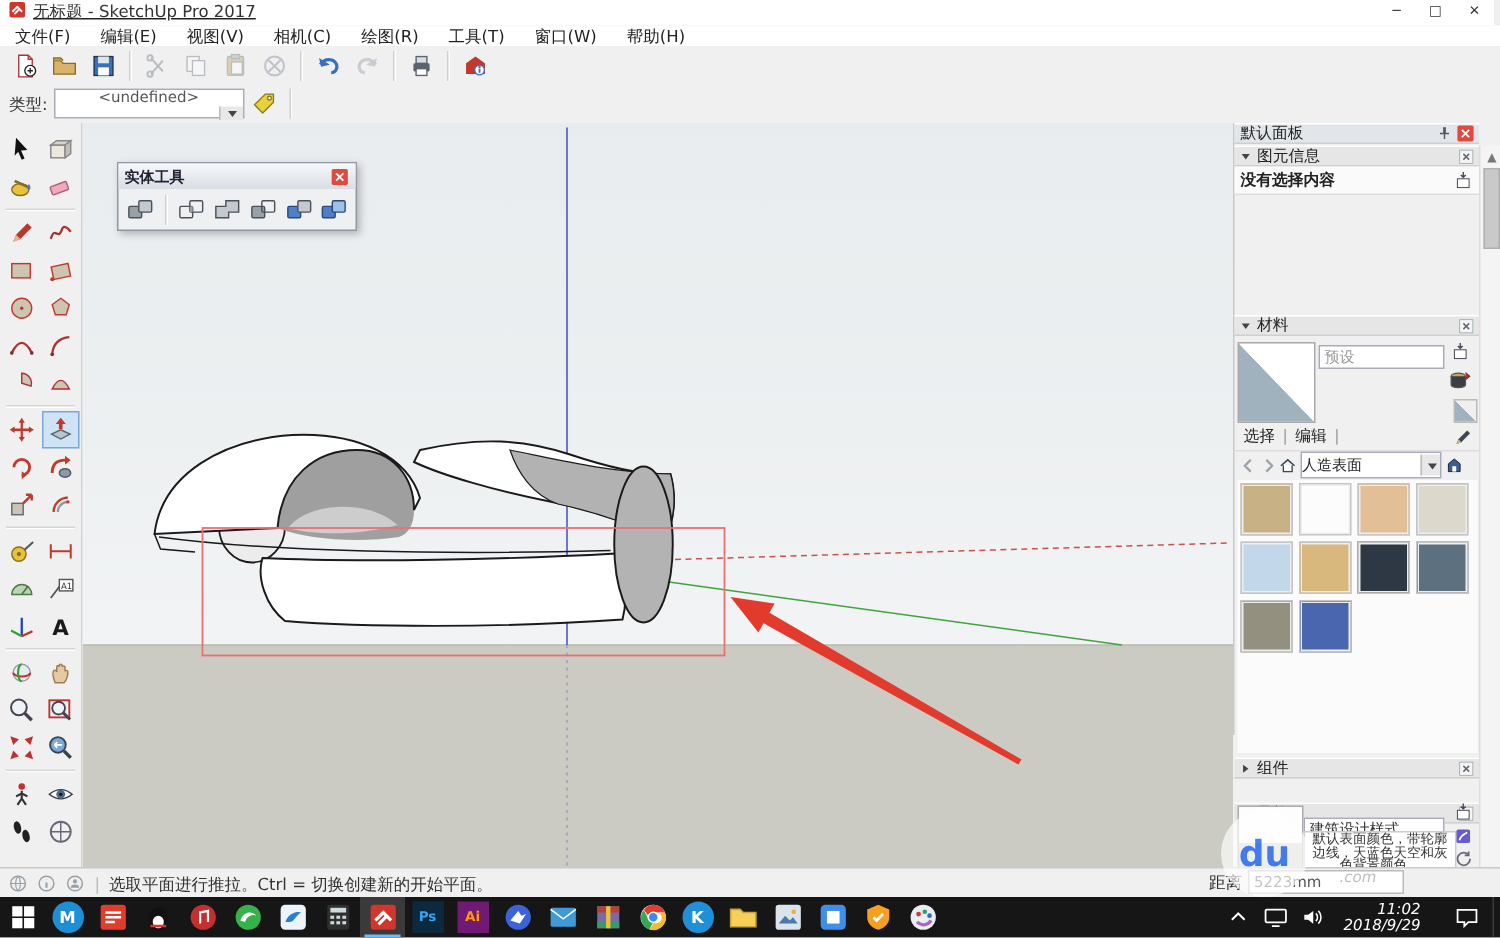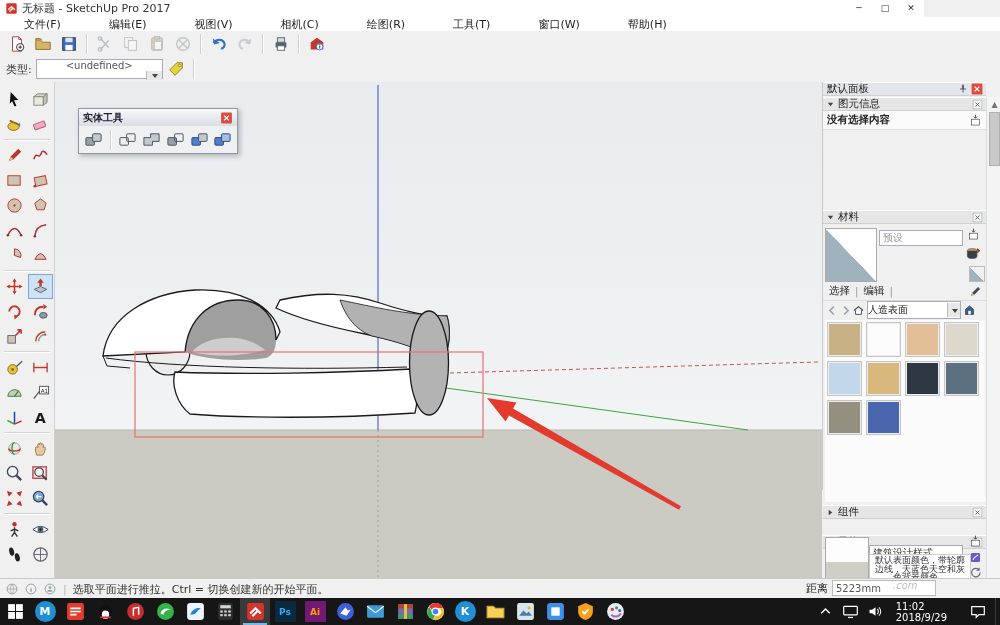--- a/index.html
+++ b/index.html
@@ -1,27 +1,27 @@
 <!DOCTYPE html>
 <html><head>
 <meta charset="utf-8">
 <style>
   html,body{margin:0;padding:0;background:#888;}
   #root{position:relative;width:1000px;height:625px;overflow:hidden;font-family:"DejaVu Sans","Liberation Sans",sans-serif;font-size:11px;color:#222;background:#f0f0f0;}
   .abs{position:absolute;}
   svg{display:block;width:100%;height:100%;}
   
-  #titlebar{left:0;top:0;width:924px;height:17px;background:#fff;border-bottom:1px solid #e2e2e2;display:flex;align-items:center;}
+  #titlebar{left:0;top:0;width:996px;height:17px;background:#fff;border-bottom:1px solid #e2e2e2;display:flex;align-items:flex-start;text-decoration:underline;}
   #titlebar .appicon{width:13px;height:13px;margin:0 4px 0 5px;}
   #title{font-size:11px;color:#333;}
   #wincontrols{position:absolute;right:0;top:0;height:16px;display:flex;}
   #wincontrols .wc{width:26px;height:16px;display:flex;align-items:center;justify-content:center;font-size:9px;color:#333;}
   
   #menubar{left:0;top:17px;width:1000px;height:14px;background:#fff;border-bottom:1px solid #ddd;display:flex;align-items:center;}
-  #menubar .mi{padding:0 24px;color:#222;}
+  #menubar .mi{padding:0 10px;color:#222;}
   
   .toolbar{left:0;width:1000px;background:#f0f0f0;display:flex;align-items:center;}
   #toolbar1{top:31px;height:25px;border-bottom:1px solid #dcdcdc;}
   #toolbar2{top:56px;height:26px;border-bottom:1px solid #c9c9c9;}
   .tbtn{width:24px;height:22px;display:flex;align-items:center;justify-content:center;margin:0 1px;}
   .tbtn svg{width:18px;height:18px;}
   .tbtn.dis{opacity:.45;}
   .vsep{width:1px;height:20px;background:#cfcfcf;border-right:1px solid #fff;margin:0 4px;}
   .ddbox{height:18px;background:#fff;border:1px solid #aab;display:flex;align-items:center;font-size:10px;color:#444;position:relative;}
   .ddarrow{width:15px;height:16px;background:#e8e8e8;border-left:1px solid #bbb;display:flex;align-items:center;justify-content:center;margin-left:auto;}
@@ -62,21 +62,21 @@
   #measurebox{width:96px;height:14px;background:#fff;border:1px solid #bbb;font-size:10px;color:#555;display:flex;align-items:center;padding:0 3px;}
   
   #taskbar{left:0;top:598px;width:1000px;height:27px;background:#161616;display:flex;align-items:center;}
   .tkicon{width:30px;height:27px;display:flex;align-items:center;justify-content:center;position:relative;}
   .tkicon svg{width:21px;height:21px;}
   .tkicon .lg{width:21px;height:21px;display:flex;align-items:center;justify-content:center;font-weight:bold;font-size:11px;color:#fff;}
   .tkicon.active{background:#3a3a3a;}
   .tkicon.active:after{content:"";position:absolute;left:3px;right:3px;bottom:0;height:2px;background:#76b9ed;}
   #tray{margin-left:auto;display:flex;align-items:center;color:#fff;}
   #tray .ticn{width:17px;height:17px;margin:0 4px;}
-  #clock{font-size:10px;line-height:11px;color:#fff;margin:0 8px;}
+  #clock{text-align:right;font-size:10px;line-height:11px;color:#fff;margin:0 8px;font-style:italic;}
   #notif{width:18px;height:18px;margin:0 8px 0 14px;}
   #showdesk{width:4px;height:27px;border-left:1px solid #3a3a3a;}
   
   #wm1{left:814px;top:540px;width:58px;height:58px;border-radius:50%;background:rgba(255,255,255,.78);display:flex;align-items:center;justify-content:center;font-weight:bold;font-size:24px;color:#2a6df5;opacity:.85;pointer-events:none;}
   #wm2{left:893px;top:580px;font-size:10px;color:#8a8a8a;opacity:.55;pointer-events:none;font-style:italic;}
 </style>
 </head>
 <body>
 
 <div id="root">
@@ -1029,15 +1029,18 @@
       </div>
       <span id="notif">
           <svg viewBox="0 0 20 20" aria-hidden="true">
             <path d="M3 4 H17 V13 H11 L8 16 V13 H3 Z" fill="none" stroke="#fff" stroke-width="1.3"></path>
           </svg>
         </span>
       <span id="showdesk"></span>
     </div>
   </div>
 
+  <div id="wm1" class="abs">
+      <span>du</span>
+    </div>
   <div id="wm2" class="abs"><span>.com</span></div>
 
 </div>
 
 </body></html>

